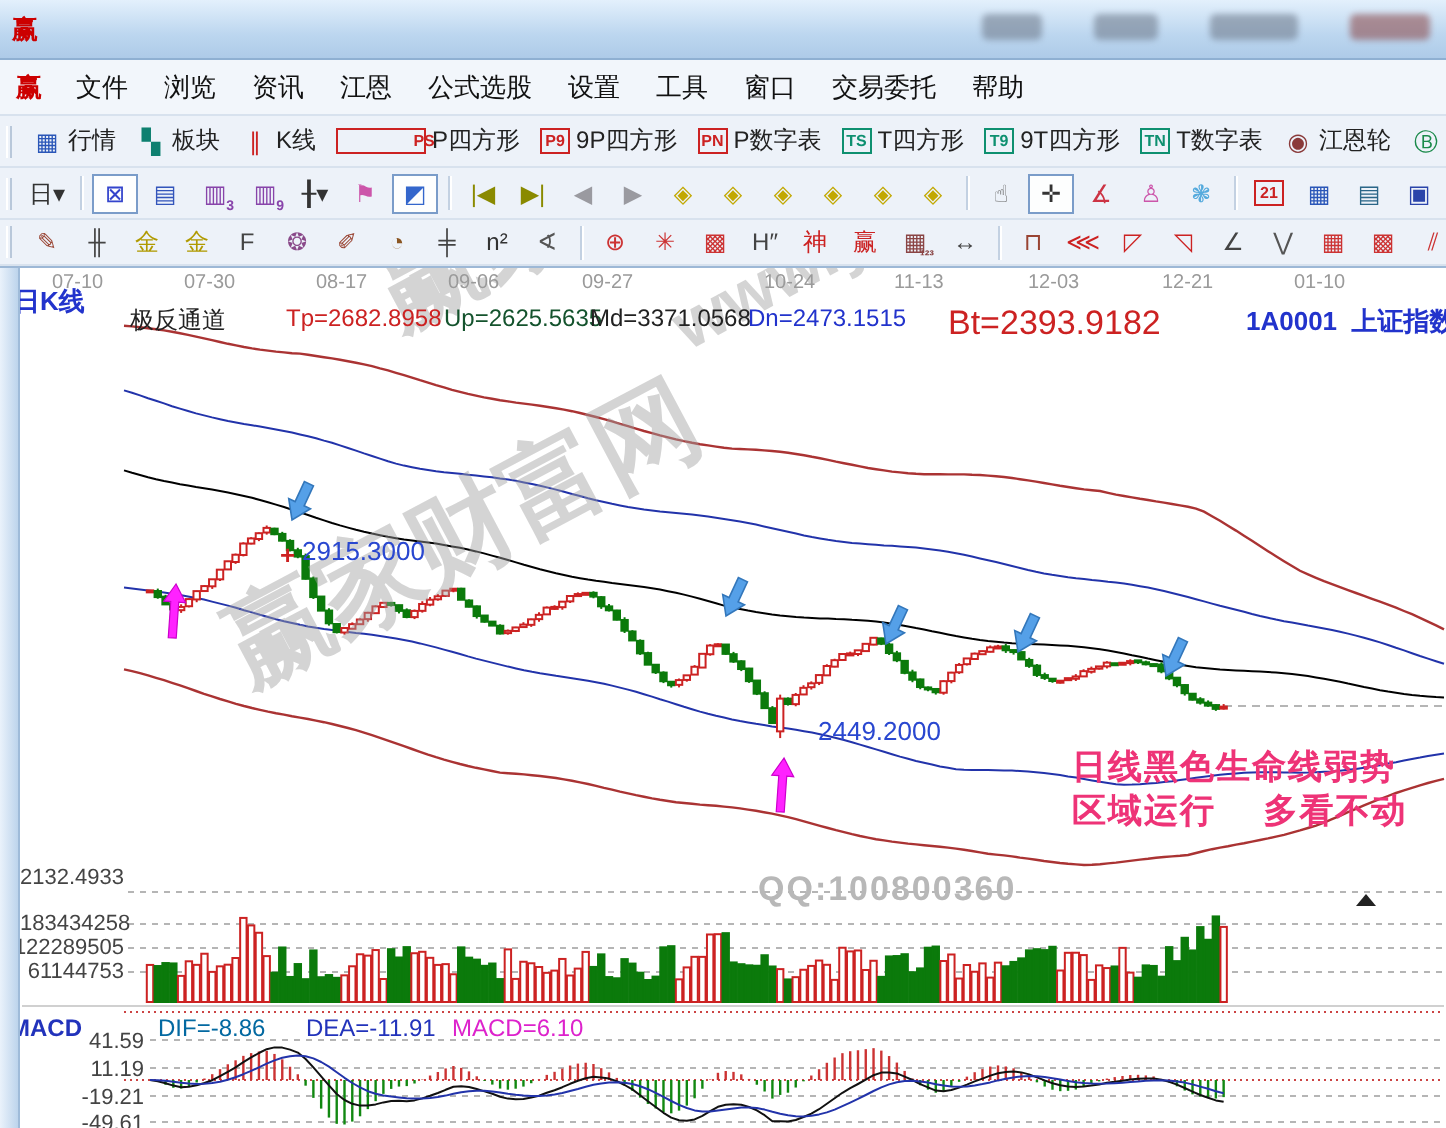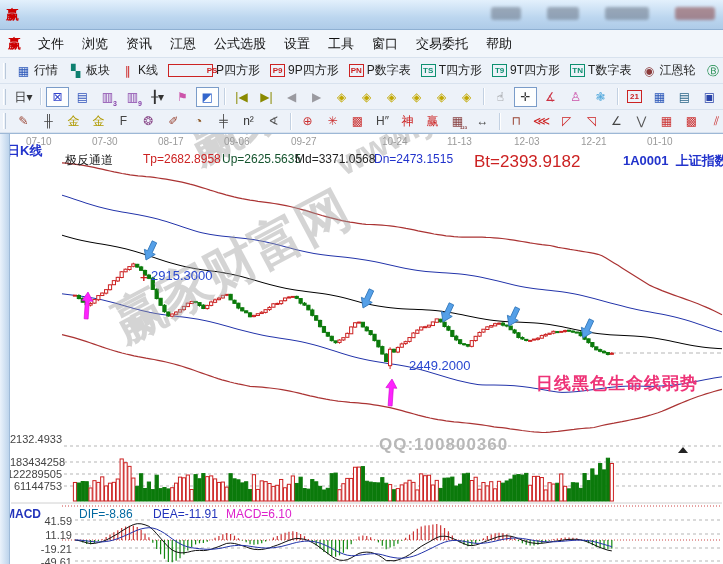--- a/index.html
+++ b/index.html
@@ -914,20 +914,21 @@
       <div class="wm" style="left:100px;top:163px;font-size:52px">赢家财富网</div>
     </div>
 
     <div class="left-frame"></div>
 
     <div class="ovl panel-label">日K线</div>
     <div class="ovl symbol-text">1A0001  上证指数</div>
     <div class="ovl price-high">2915.3000</div>
     <div class="ovl price-low">2449.2000</div>
     <div class="ovl comment1">日线黑色生命线弱势</div>
+    <div class="ovl comment2">区域运行　 多看不动</div>
     <div class="ovl qqwm">QQ:100800360</div>
 
     <div id="dyn-layer">
         <span class="dyn-span" style="left: 26px; top: 2px; font-size: 10px; color: rgb(154, 154, 154);">07-10</span>
         <span class="dyn-span" style="left: 92px; top: 2px; font-size: 10px; color: rgb(154, 154, 154);">07-30</span>
         <span class="dyn-span" style="left: 158px; top: 2px; font-size: 10px; color: rgb(154, 154, 154);">08-17</span>
         <span class="dyn-span" style="left: 224px; top: 2px; font-size: 10px; color: rgb(154, 154, 154);">09-06</span>
         <span class="dyn-span" style="left: 291px; top: 2px; font-size: 10px; color: rgb(154, 154, 154);">09-27</span>
         <span class="dyn-span" style="left: 382px; top: 2px; font-size: 10px; color: rgb(154, 154, 154);">10-24</span>
         <span class="dyn-span" style="left: 447px; top: 2px; font-size: 10px; color: rgb(154, 154, 154);">11-13</span>

